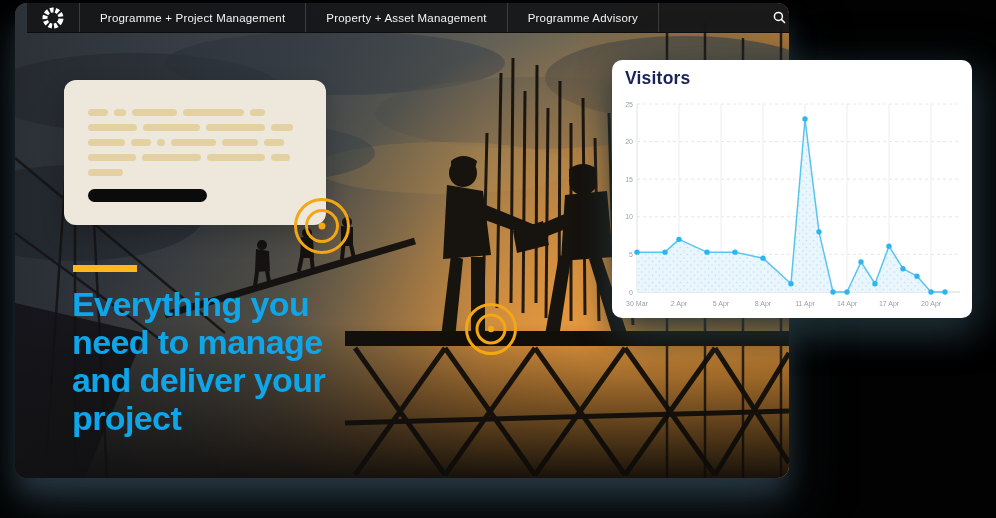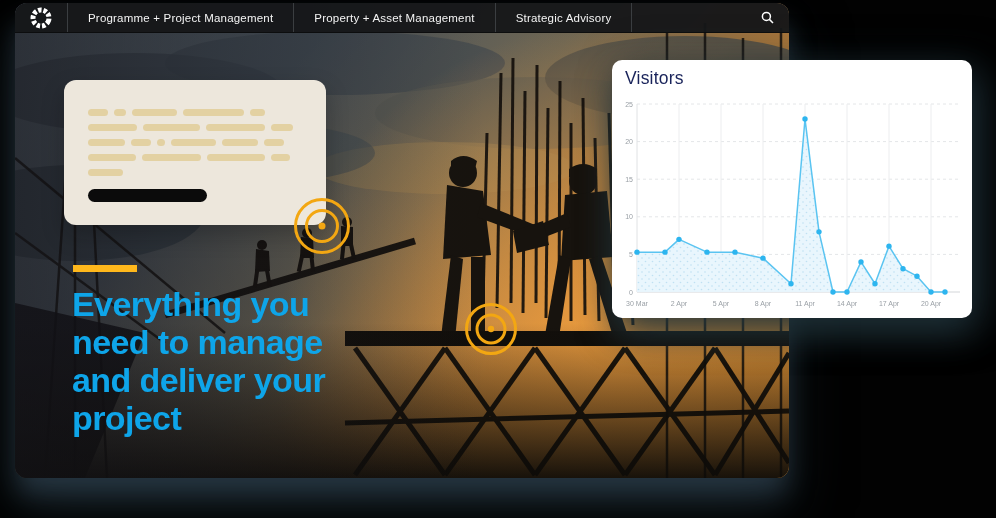--- a/index.html
+++ b/index.html
@@ -7,21 +7,21 @@
               font-family:"Liberation Sans", sans-serif; }
   .stage { position:relative; width:996px; height:518px; background:#020202; }
 
   
   .hero { position:absolute; left:15px; top:3px; width:774px; height:475px;
           border-radius:12px; overflow:hidden; background:#2c3438;
           box-shadow:0 18px 26px -2px rgba(56,78,96,.55), 0 34px 60px rgba(30,46,52,.55); }
   .hero-photo { position:absolute; inset:0; width:100%; height:100%; }
 
   
-  .nav { position:absolute; left:0; top:0; width:100%; height:30px; display:flex;
+  .nav { position:absolute; left:12px; top:0; width:100%; height:30px; display:flex;
          align-items:stretch; background:rgba(22,23,25,.96); z-index:5;
          border-bottom:1px solid rgba(0,0,0,.45); }
   .nav-cell { display:flex; align-items:center; justify-content:center;
               border-right:1px solid #3b3e41; color:#f4f4f4; font-size:11.5px;
               letter-spacing:.2px; white-space:nowrap; cursor:pointer; }
   .logo-cell { width:53px; }
   .nav-item { padding:0 20px; }
   .nav-fill { flex:1; border-right:none; }
   .search-btn { width:44px; border:none; background:transparent; display:flex;
                 align-items:center; justify-content:center; cursor:pointer; }
@@ -45,21 +45,21 @@
   
   .hero h1 { position:absolute; left:57px; top:282px; z-index:4; color:#0ea5e9;
              font-size:34px; line-height:38px; font-weight:bold;
              letter-spacing:-.6px; white-space:pre-line; }
 
   
   .visitors { position:absolute; left:612px; top:60px; width:360px; height:258px;
               background:#ffffff; border-radius:10px; z-index:10;
               box-shadow:0 16px 34px rgba(32,50,58,.85), 14px 6px 44px rgba(30,48,56,.55); }
   .visitors h2 { position:absolute; left:13px; top:8px; font-size:17.5px;
-                 font-weight:normal; color:#19235a; letter-spacing:.2px; }
+                 font-weight:bold; color:#19235a; letter-spacing:.2px; }
   .chart-svg { position:absolute; inset:0; width:360px; height:258px; }
   .tick-label { font-family:"Liberation Sans", sans-serif; font-size:7px; fill:#9aa0a6; }
 </style>
 </head>
 <body>
 
 <div class="stage">
 
   <section class="hero">
 
@@ -191,21 +191,21 @@
     </svg>
 
     <nav class="nav">
       <div class="nav-cell logo-cell">
         <svg width="24" height="24" viewBox="0 0 24 24">
           <circle cx="12" cy="12" r="8" fill="none" stroke="#ffffff" stroke-width="5" stroke-dasharray="3.4 1.9" stroke-linecap="butt" transform="rotate(20 12 12)"></circle>
         </svg>
       </div>
       <div class="nav-cell nav-item">Programme + Project Management</div>
       <div class="nav-cell nav-item">Property + Asset Management</div>
-      <div class="nav-cell nav-item">Strategic Advisory</div>
+      <div class="nav-cell nav-item">Programme Advisory</div>
       <div class="nav-cell nav-fill"></div>
       <button class="search-btn">
         <svg width="13" height="13" viewBox="0 0 13 13">
           <circle cx="5.4" cy="5.4" r="4" fill="none" stroke="#ffffff" stroke-width="1.5"></circle>
           <line x1="8.4" y1="8.4" x2="12" y2="12" stroke="#ffffff" stroke-width="1.5"></line>
         </svg>
       </button>
     </nav>
 
     <div class="ph-card" style="background: rgb(237, 231, 220);">

